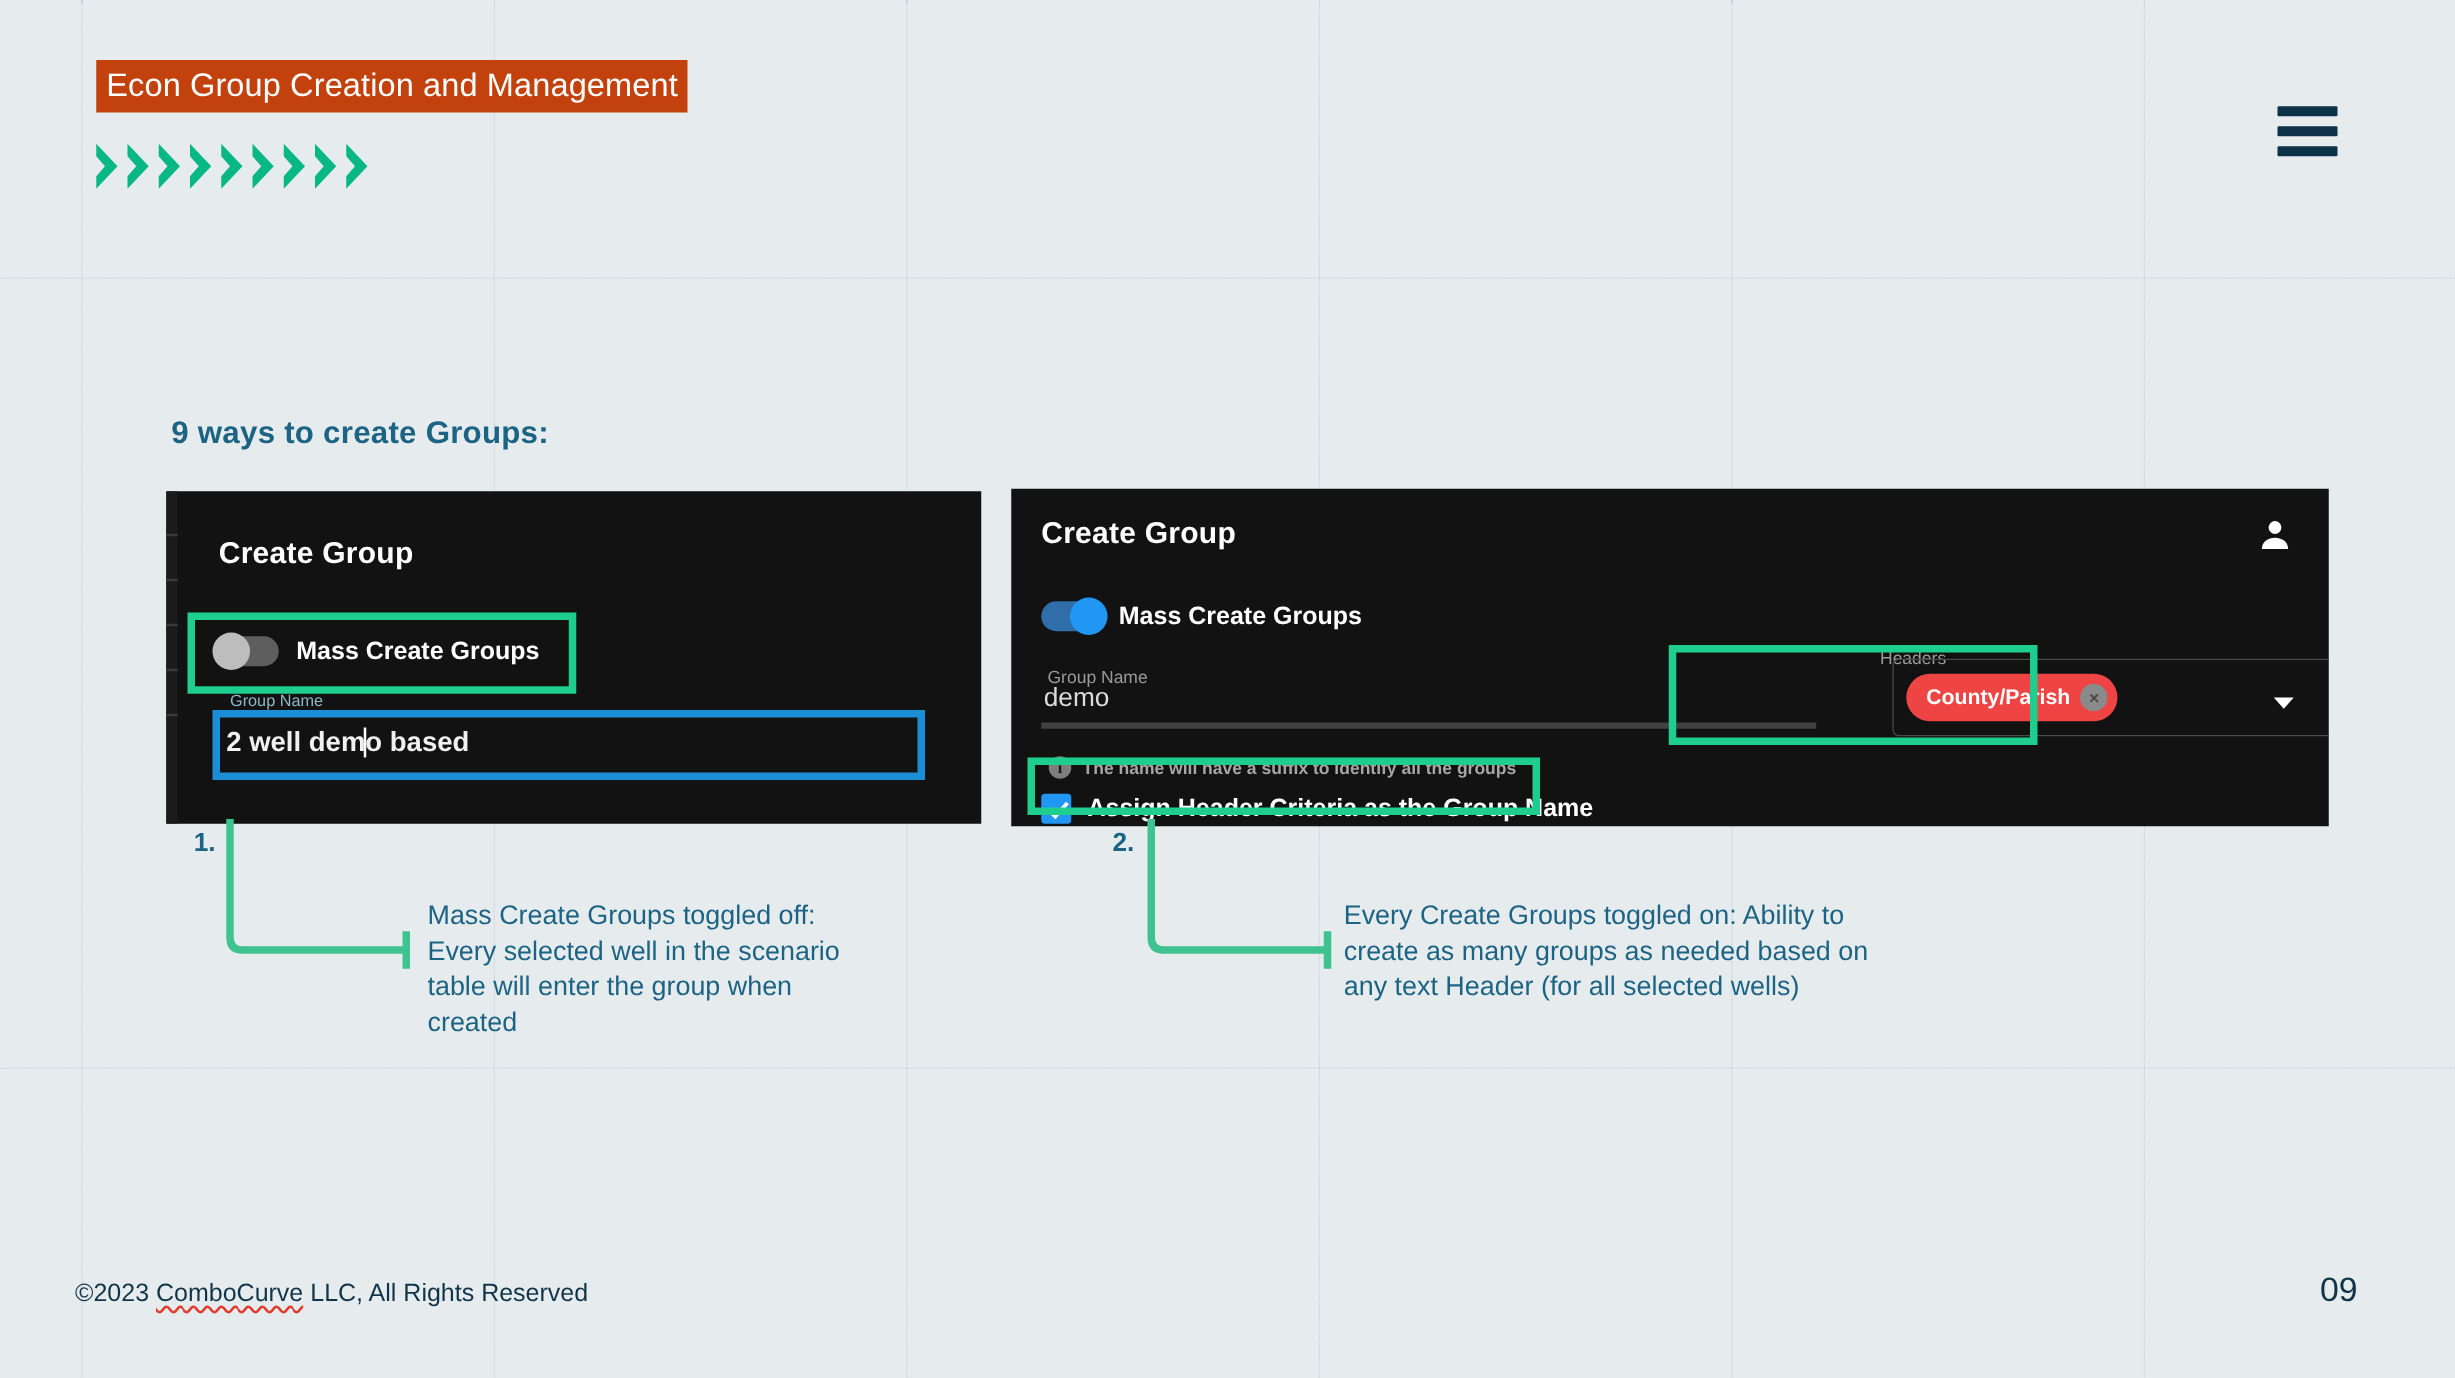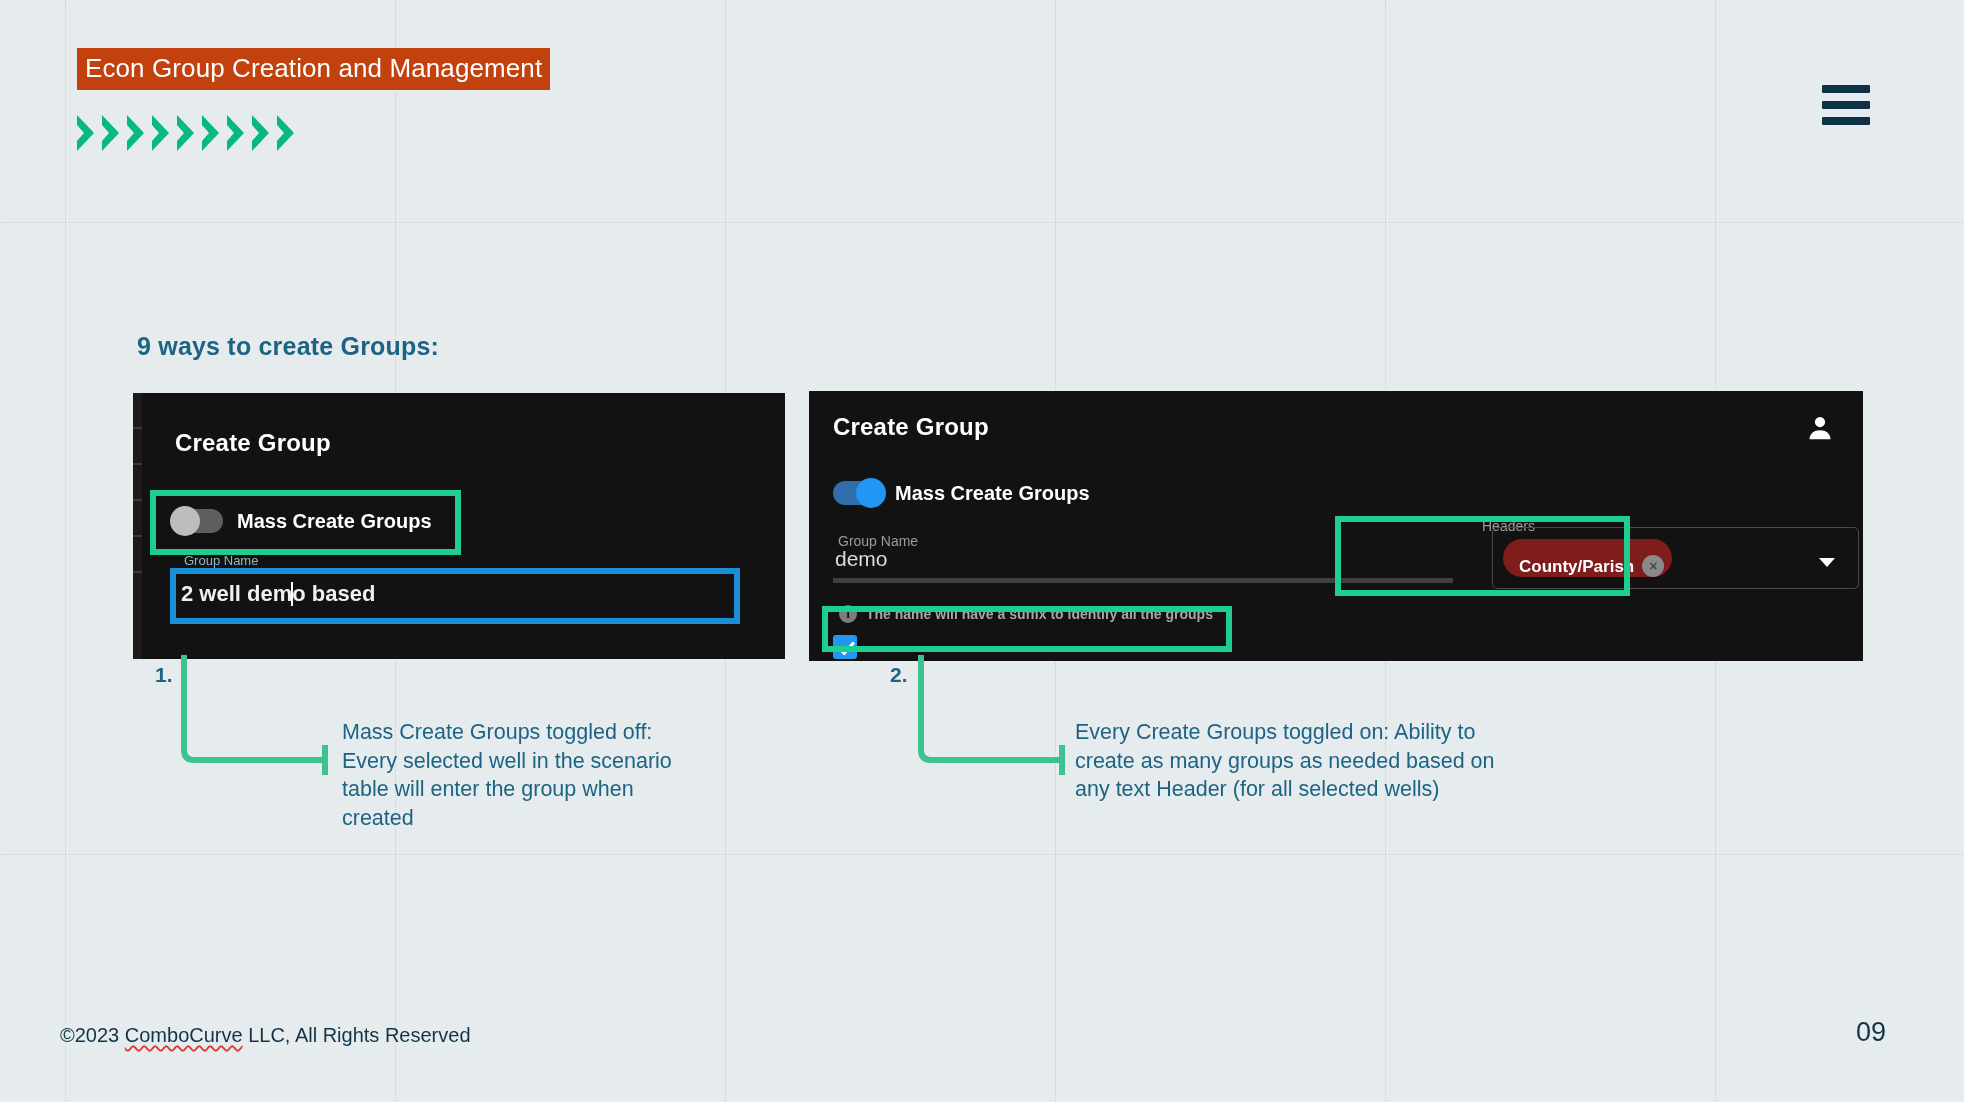--- a/index.html
+++ b/index.html
@@ -186,36 +186,36 @@
   }
 
   
   .field-b-name { left: 24px; top: 140px; width: 620px; }
   .field-b-name .field-box { border-bottom: 5px solid #404040; border-top: none; border-left: none; border-right: none; border-radius: 0; }
   .field-b-name .field-legend { left: 0; top: 2px; background: transparent; font-size: 14px; }
   .field-b-name .field-value { left: 2px; font-weight: normal; color: #dcdcdc; top: 60%; }
 
   
   .field-headers {
-    left: 654px; top: 136px; width: 396px; padding-left: 29px;
+    left: 676px; top: 136px; width: 396px; padding-left: 29px;
   }
   .field-headers .hdr-box {
     border: 1px solid #4a4a4a;
     border-radius: 5px;
     height: 62px;
     position: relative;
   }
   .field-headers .field-legend { background: #121212; left: 14px; top: -9px; font-size: 14px; }
   .chip {
     position: absolute;
     left: 10px; top: 11px;
     height: 38px;
-    background: #7f1d1d;
+    background: #ef4444;
     border-radius: 19px;
-    display: flex; align-items: flex-end;
+    display: flex; align-items: center;
     padding: 0 8px 0 16px;
     gap: 8px;
     cursor: pointer;
   }
   .chip-label { color: #ffffff; font-size: 17px; font-weight: bold; white-space: nowrap; }
   .chip-x {
     width: 22px; height: 22px; border-radius: 50%;
     background: #8a8a8a; color: #4a4a4a;
     font-size: 14px; line-height: 22px; text-align: center;
     font-weight: bold; cursor: pointer;
@@ -434,20 +434,21 @@
   </div>
   <div class="caret-down" style="position:absolute; right:28px; top:167px; transform:none;"></div>
 
   <div class="info-row">
     <span class="info-icon">i</span>
     <span class="info-text">The name will have a suffix to identify all the groups</span>
   </div>
 
   <div class="check-row">
     <span class="checkbox"></span>
+    <span class="check-label">Assign Header Criteria as the Group Name</span>
   </div>
 </div>
 
 <div class="hl hl-green" style="left:1335px; top:516px; width:295px; height:80px;"></div>
 <div class="hl hl-green" style="left:822px; top:606px; width:410px; height:46px;"></div>
 
 <div class="step-num" style="left:155px; top:663px;">1.</div>
 <svg class="connector" style="left:175px; top:655px;" width="160" height="125">
   <path d="M9 0 L9 95 Q9 105 19 105 L150 105" fill="none" stroke="#3ec28f" stroke-width="6" stroke-linecap="butt"></path>
   <path d="M150 90 L150 120" fill="none" stroke="#3ec28f" stroke-width="6"></path>

